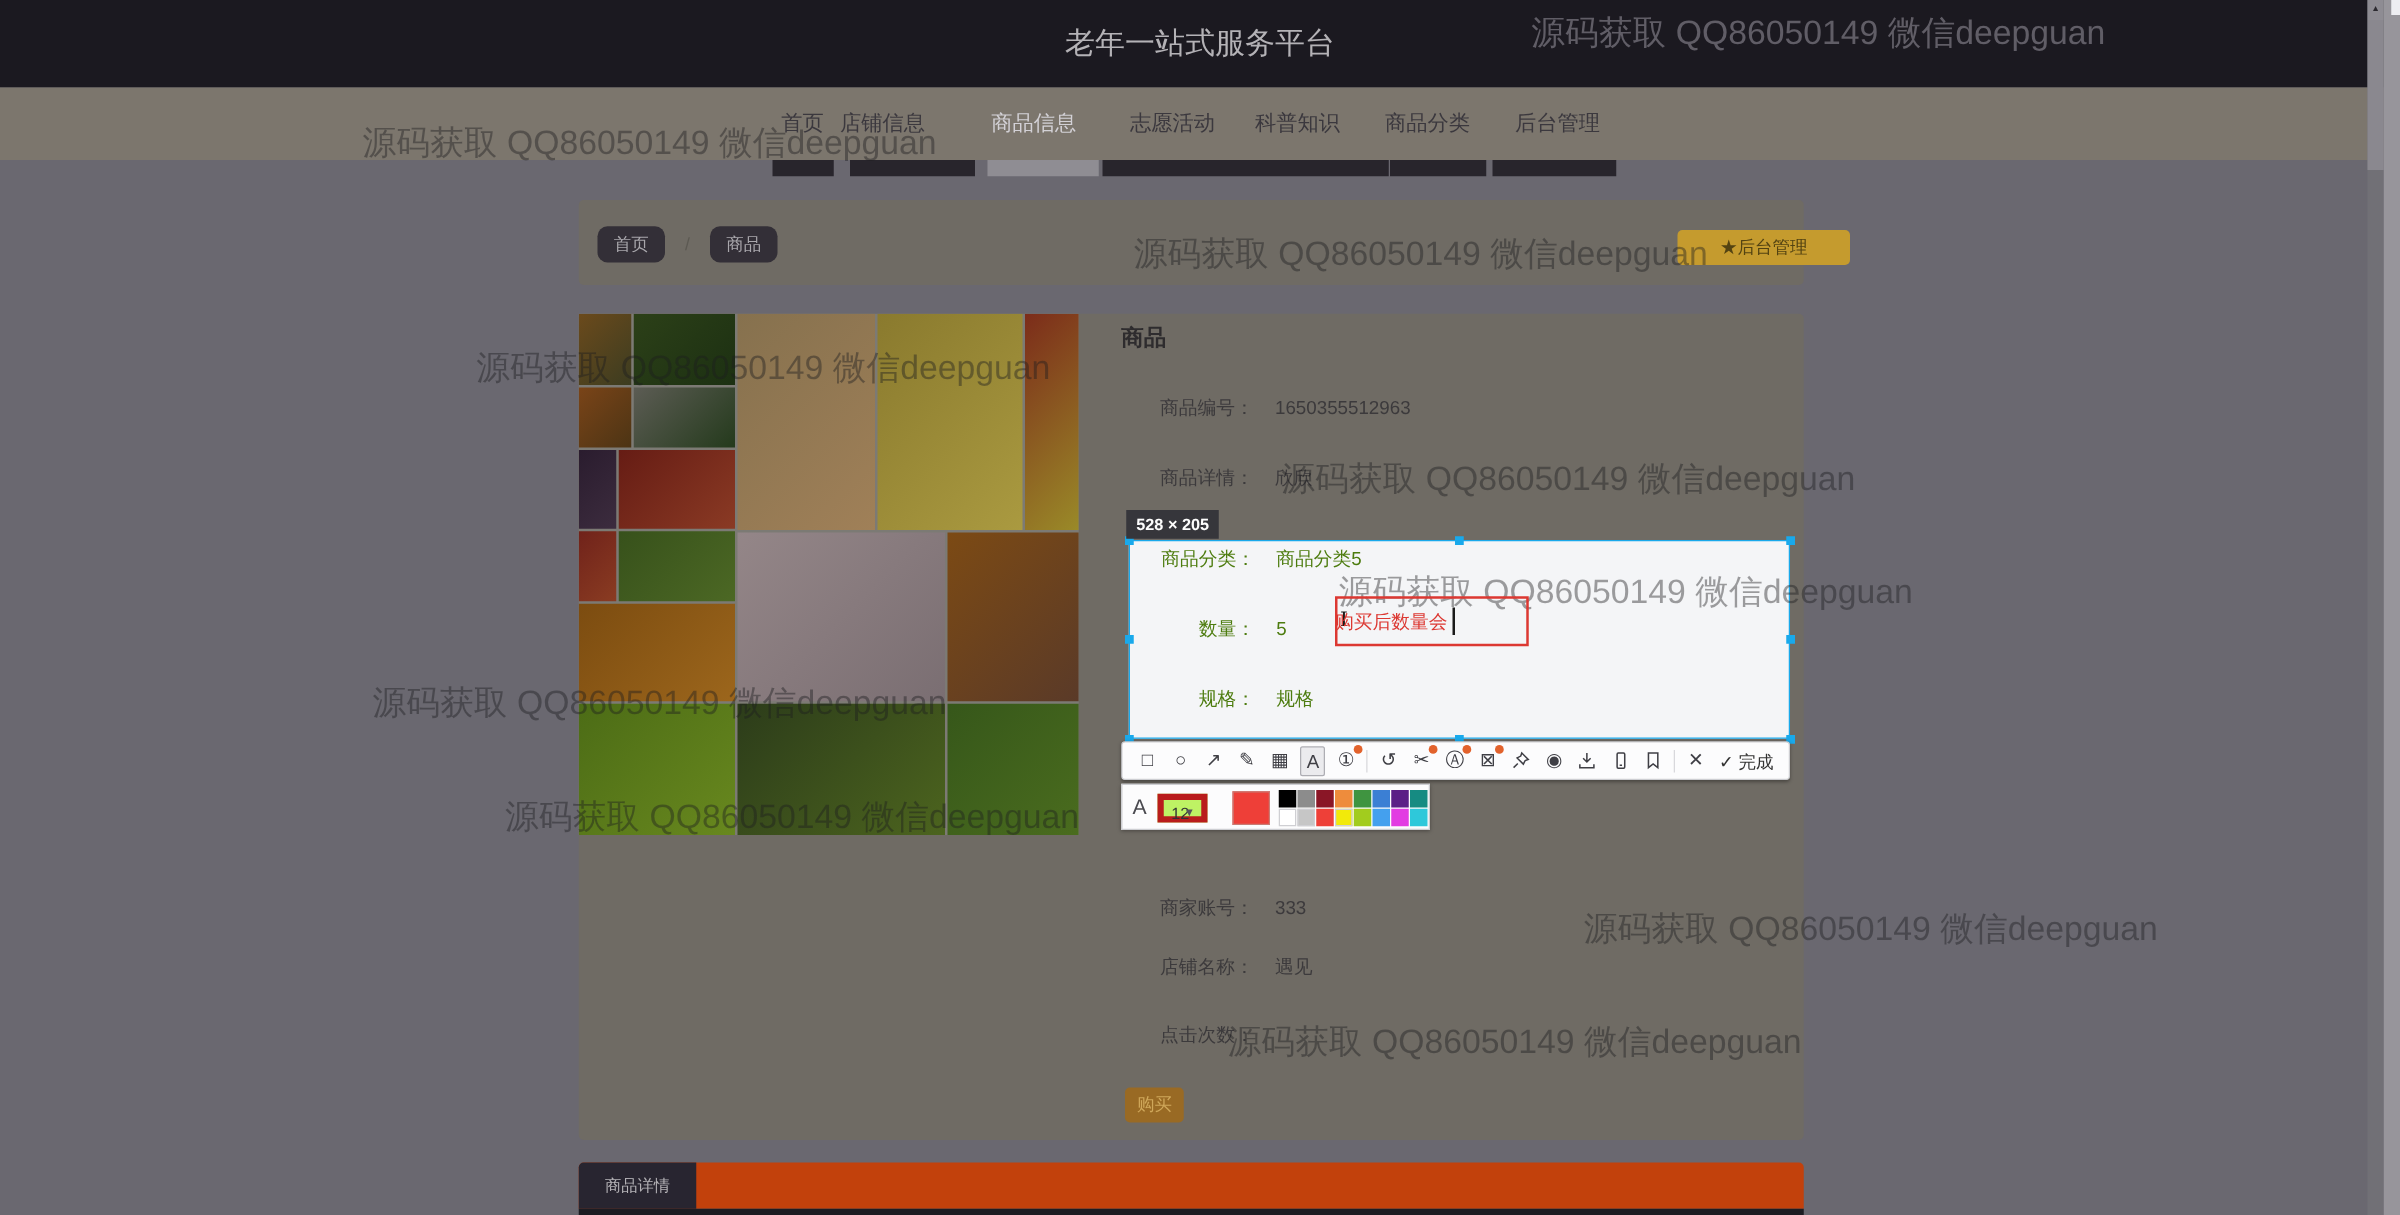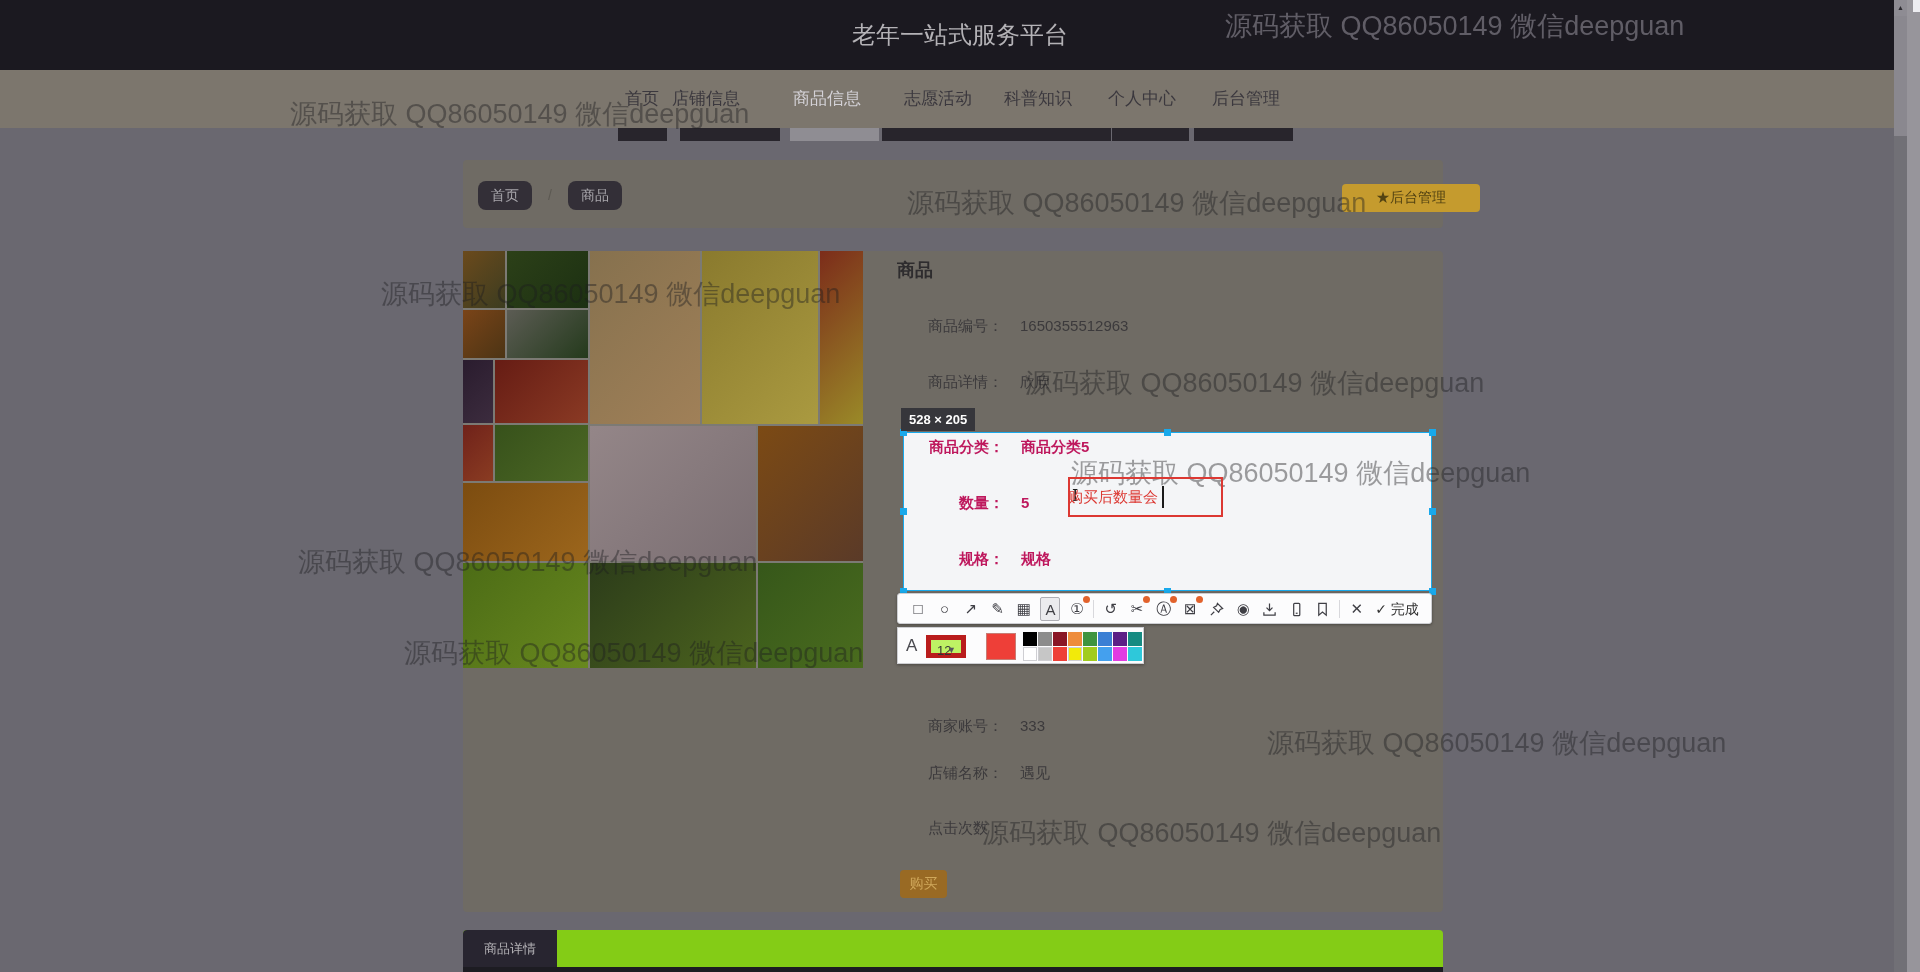--- a/index.html
+++ b/index.html
@@ -27,28 +27,28 @@
   .product-image { position:absolute; left:0; top:0; width:400px; height:417px; background:#7c7a74; overflow:hidden; }
   .tile { position:absolute; }
 
   
   .info-heading { position:absolute; left:434px; top:7px; font-size:18px; font-weight:bold; color:#2e2c2e; }
   .info-row { position:absolute; left:434px; width:540px; height:20px; font-size:15px; color:#3c3a3c; }
   .info-row .lbl { display:inline-block; width:106px; text-align:right; }
   .info-row .val { display:inline-block; margin-left:17px; }
   .buy-btn { position:absolute; left:437px; top:619px; width:47px; height:28px; background:#996a24; border:none; border-radius:4px; color:#cfa75a; font-size:14px; cursor:pointer; }
 
-  .detail-card { position:absolute; left:463px; top:930px; width:980px; height:37px; background:#84cc16; border-radius:4px 4px 0 0; z-index:2; }
+  .detail-card { position:absolute; left:463px; top:930px; width:980px; height:37px; background:#c2410c; border-radius:4px 4px 0 0; z-index:2; }
   .detail-tab { position:absolute; left:0; top:0; width:94px; height:37px; background:#282530; border-radius:4px 0 0 0; color:#b4b2b6; font-size:13px; text-align:center; line-height:37px; cursor:pointer; }
   .detail-strip { position:absolute; left:463px; top:967px; width:980px; height:5px; background:#1d1c22; z-index:2; }
 
   
   .sel-rect { position:absolute; left:903px; top:432px; width:529px; height:159px; background:#f4f5f7; border:1px solid #19a9eb; z-index:4; }
   .sel-handle { position:absolute; width:7px; height:7px; background:#19a9eb; z-index:7; }
-  .sel-row { position:absolute; height:20px; font-size:15px; color:#be185d; white-space:nowrap;font-weight:bold; }
+  .sel-row { position:absolute; height:20px; font-size:15px; color:#4d7c0f; white-space:nowrap; }
   .sel-row .lbl { display:inline-block; width:100px; text-align:right; }
   .sel-row .val { display:inline-block; margin-left:17px; }
   .size-label { position:absolute; left:901px; top:408px; height:23px; padding:0 8px; background:#36363b; color:#fdfdfd; font-size:13px; line-height:23px; z-index:7; font-weight:bold; }
 
   .anno-box { position:absolute; left:1068px; top:477px; width:155px; height:40px; border:2px solid #dc3832; z-index:6; }
   .anno-text { position:absolute; left:-2px; top:9px; font-size:15px; color:#dc3832; white-space:nowrap; }
   .anno-caret { position:absolute; left:92px; top:7px; width:2px; height:22px; background:#1a1a1a; }
   .ibeam-cursor { position:absolute; left:2px; top:7px; font-family:"DejaVu Serif",serif; font-size:16px; color:#1a1a1a; }
 
   
@@ -87,21 +87,21 @@
 <div class="app-header">
   <div class="app-title">老年一站式服务平台</div>
 </div>
 
 <div class="nav-bar" id="nav">
     <div class="nav-item" style="left: 625px;">首页</div>
     <div class="nav-item" style="left: 672px;">店铺信息</div>
     <div class="nav-item active" style="left: 793px;">商品信息</div>
     <div class="nav-item" style="left: 904px;">志愿活动</div>
     <div class="nav-item" style="left: 1004px;">科普知识</div>
-    <div class="nav-item" style="left: 1108px;">个人中心</div>
+    <div class="nav-item" style="left: 1108px;">商品分类</div>
     <div class="nav-item" style="left: 1212px;">后台管理</div>
   </div>
 <div id="navBars">
     <div class="nav-under" style="left: 618px; width: 49px;"></div>
     <div class="nav-under" style="left: 680px; width: 100px;"></div>
     <div class="nav-under lit" style="left: 790px; width: 89px;"></div>
     <div class="nav-under" style="left: 882px; width: 229px;"></div>
     <div class="nav-under" style="left: 1112px; width: 77px;"></div>
     <div class="nav-under" style="left: 1194px; width: 99px;"></div>
   </div>

